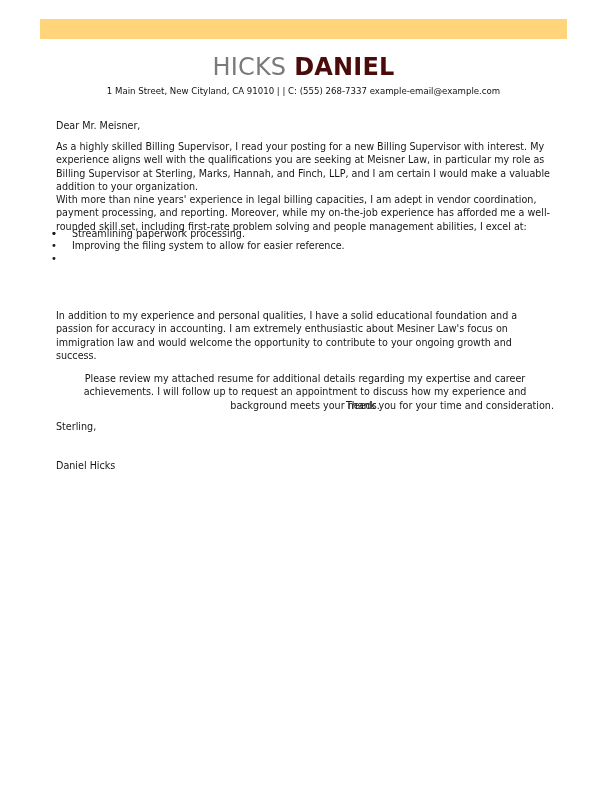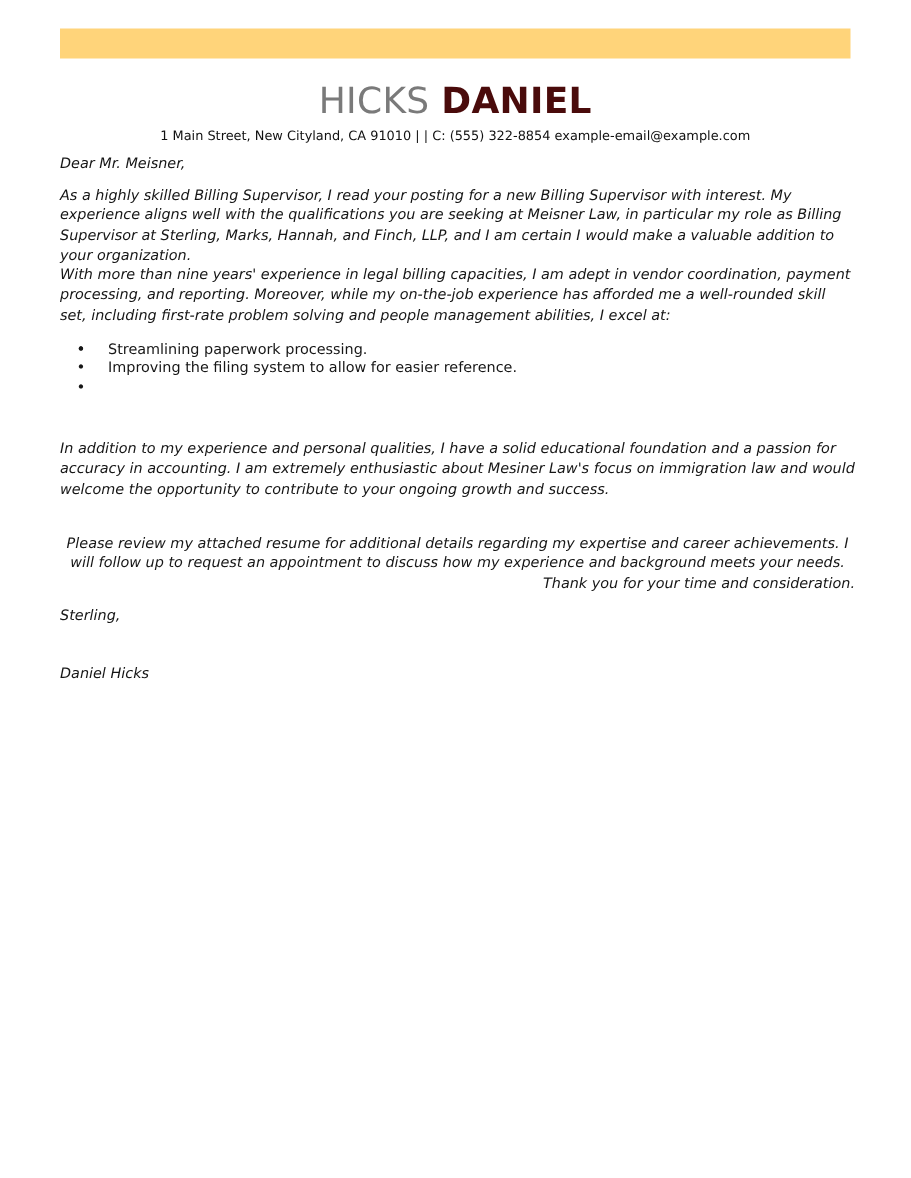--- a/index.html
+++ b/index.html
@@ -49,22 +49,21 @@
     }
     .body-text {
       position: absolute;
       left: 40px;
       width: 530px;
       font-size: 9.6px;
       line-height: 13.3px;
       color: #161616;
     }
     .body-text p {
-      margin: 0;
-      font-style: italic;
+      margin: 16px;
     }
     .bullets {
       position: absolute;
       left: 40px;
       top: 228px;
       width: 520px;
       margin: 0;
       padding: 0;
       list-style: none;
       font-size: 9.6px;
@@ -87,21 +86,21 @@
 </head>
 <body>
 
 <div class="top-bar"></div>
 
 <div class="header-name">
   <span class="first-name">HICKS</span>
   <span class="last-name">DANIEL</span>
 </div>
 
-<div class="contact-line">1 Main Street, New Cityland, CA 91010 | | C: (555) 322-8854 example-email@example.com</div>
+<div class="contact-line">1 Main Street, New Cityland, CA 91010 | | C: (555) 268-7337 example-email@example.com</div>
 
 <div class="body-text" style="top:103px;">
   <p>Dear Mr. Meisner,</p>
 </div>
 
 <div class="body-text" style="top:124px;">
   <p>As a highly skilled Billing Supervisor, I read your posting for a new Billing Supervisor with interest. My experience aligns well with the qualifications you are seeking at Meisner Law, in particular my role as Billing Supervisor at Sterling, Marks, Hannah, and Finch, LLP, and I am certain I would make a valuable addition to your organization.</p>
 </div>
 
 <div class="body-text" style="top:177px;">

